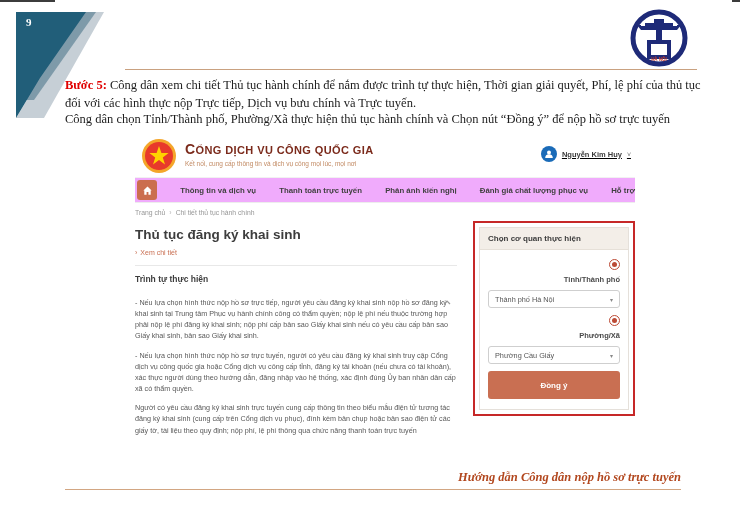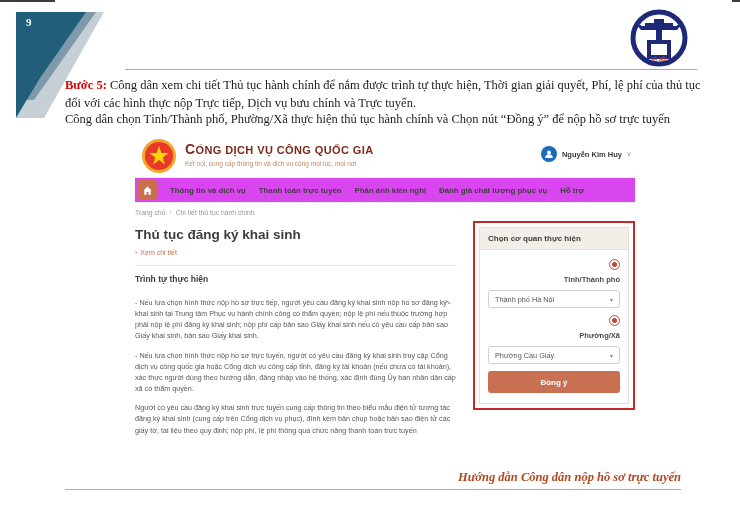--- a/index.html
+++ b/index.html
@@ -31,27 +31,27 @@
   .footer-line{position:absolute;left:65px;width:616px;top:489px;border-top:1.5px solid #d2a682;}
 
   
   .portal{position:absolute;left:135px;top:135px;width:500px;height:330px;background:#fff;}
   .portal-header{position:relative;height:42px;}
   .emblem{position:absolute;left:6px;top:3px;width:36px;height:36px;}
   .brand{position:absolute;left:50px;top:6px;}
   .brand-title{font-size:11px;font-weight:bold;color:#7b2a1b;letter-spacing:.4px;}
   .brand-title::first-letter{font-size:14px;}
   .brand-sub{font-size:6.5px;color:#c28a63;margin-top:3px;}
-  .user-chip{position:absolute;right:4px;top:11px;display:flex;align-items:center;gap:5px;cursor:pointer;}
+  .user-chip{position:absolute;right:4px;top:11px;display:flex;align-items:center;gap:5px;cursor:pointer;text-decoration:underline;}
   .avatar{width:16px;height:16px;border-radius:50%;background:#1a6bb8;display:flex;align-items:center;justify-content:center;}
   .user-name{font-size:7.5px;font-weight:bold;color:#3a3a3a;}
   .user-caret{font-size:7px;color:#777;line-height:1;}
 
   .portal-nav{height:24px;display:flex;align-items:center;gap:13px;
-    border-top:1px solid #f1f1f1;border-bottom:1px solid #ededed;background:#d946ef;padding-left:2px;}
+    border-top:1px solid #f1f1f1;border-bottom:1px solid #ededed;background:#f0abfc;padding-left:2px;justify-content:space-between;}
   .home-btn{width:20px;height:20px;background:#cb6e4f;border-radius:3px;
     display:flex;align-items:center;justify-content:center;flex:0 0 auto;cursor:pointer;}
   .nav-item{font-size:7.8px;font-weight:bold;color:#3f3f3f;white-space:nowrap;cursor:pointer;}
 
   .breadcrumb{height:18px;display:flex;align-items:center;gap:4px;font-size:6.8px;color:#979797;}
   .breadcrumb .sep{color:#b5b5b5;}
 
   .portal-body{display:flex;}
   .content-col{flex:0 0 322px;position:relative;}
   .content-title{font-size:13.5px;font-weight:bold;color:#3d3d3d;margin-top:6px;}
@@ -69,21 +69,21 @@
     padding:6px 8px;font-size:8px;font-weight:bold;color:#3c3c3c;}
   .panel-body{padding:7px 8px 8px 8px;}
   .radio-row{display:flex;align-items:flex-end;gap:5px;margin:2px 0 6px 0;cursor:pointer;flex-direction:column;}
   .radio{width:9px;height:9px;border:1px solid #bc4a35;border-radius:50%;position:relative;flex:0 0 auto;}
   .radio::after{content:"";position:absolute;inset:2px;background:#bc4a35;border-radius:50%;}
   .radio-label{font-size:7.5px;color:#4a4a4a;font-weight:bold;}
   .select{height:16px;border:1px solid #cfcfcf;border-radius:3px;display:flex;align-items:center;
     justify-content:space-between;padding:0 6px;margin-bottom:7px;background:#fff;cursor:pointer;gap:40px;}
   .select-value{font-size:7.3px;color:#555;}
   .select-caret{font-size:6px;color:#888;}
-  .submit-btn{height:22px;background:#c96f52;border-radius:3px;color:#fff;font-size:8px;font-weight:bold;
+  .submit-btn{height:28px;background:#c96f52;border-radius:3px;color:#fff;font-size:8px;font-weight:bold;
     display:flex;align-items:center;justify-content:center;margin:3px 0 2px 0;cursor:pointer;border:none;width:100%;}
   .lookup-banner{margin-top:11px;margin-left:3px;width:140px;position:relative;
     background:#fcf4da;border-left:3px solid #b73a28;padding:8px 6px 8px 8px;overflow:hidden;cursor:pointer;}
   .lookup-text{font-size:7.5px;font-weight:bold;color:#9c3a24;line-height:1.55;position:relative;z-index:1;width:100px;}
   .bldg{position:absolute;bottom:0;background:rgba(222,183,105,.28);z-index:0;}
   .bldg1{right:26px;width:18px;height:30px;}
   .bldg2{right:4px;width:16px;height:38px;}
   .bldg .win{position:absolute;inset:3px;background:
     repeating-linear-gradient(to bottom,rgba(255,255,255,.55) 0 2px,transparent 2px 5px);}
 </style>

